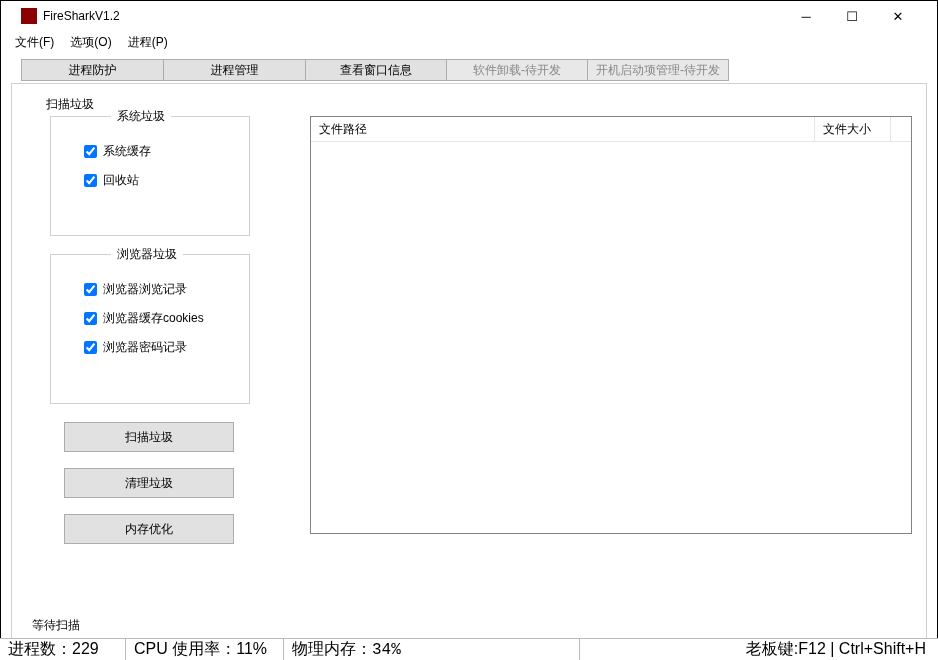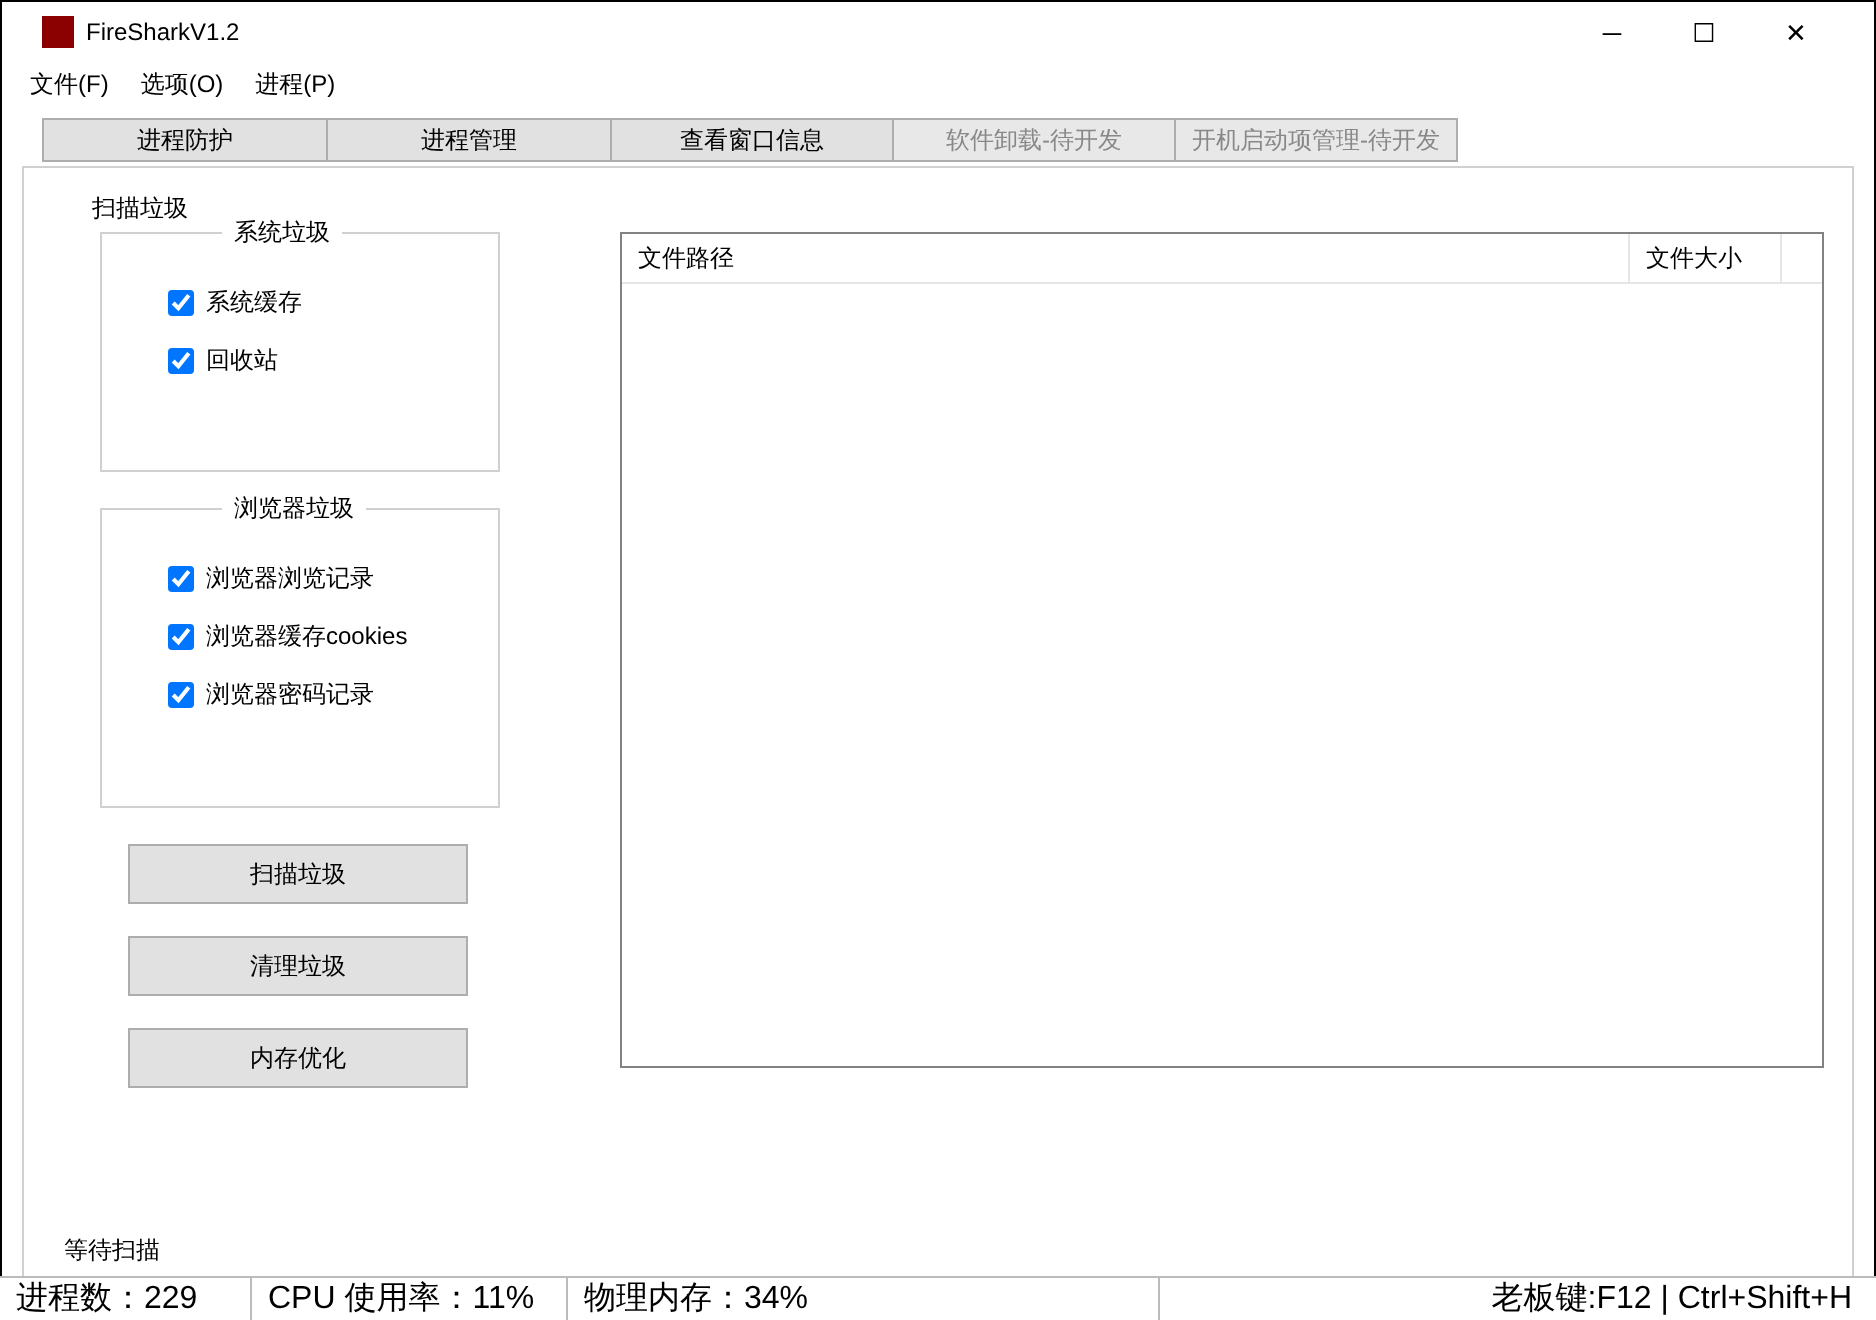--- a/index.html
+++ b/index.html
@@ -31,21 +31,21 @@
 .lv-header { display: flex; height: 25px; border-bottom: 1px solid #e5e5e5; }
 .lv-col { padding: 4px 8px; font-size: 12px; border-right: 1px solid #e5e5e5; }
 .lv-col.c1 { width: 504px; }
 .lv-col.c2 { width: 76px; }
 .lv-col.c3 { flex: 1; border-right: none; }
 .statusbar { position: absolute; left: 0; right: 0; bottom: 0; height: 22px; display: flex; align-items: center; border-top: 1px solid #bbb; font-size: 16px; background: #fff; }
 .sb-cell { padding: 0 8px; height: 100%; display: flex; align-items: center; border-right: 1px solid #bbb; }
 .sb-cell.last { flex: 1; border-right: none; justify-content: flex-end; padding-right: 12px; }
 .sb-cell.w1 { width: 126px; }
 .sb-cell.w2 { width: 158px; }
-.sb-cell.w3 { width: 296px; }
+.sb-cell.w3 { width: 296px; font-family: Liberation Mono, monospace; }
 </style>
 </head>
 <body>
 
 <div class="titlebar">
   <div class="icon"></div>
   <div class="title">FireSharkV1.2</div>
   <div class="ctrls">
     <div>─</div>
     <div>☐</div>

